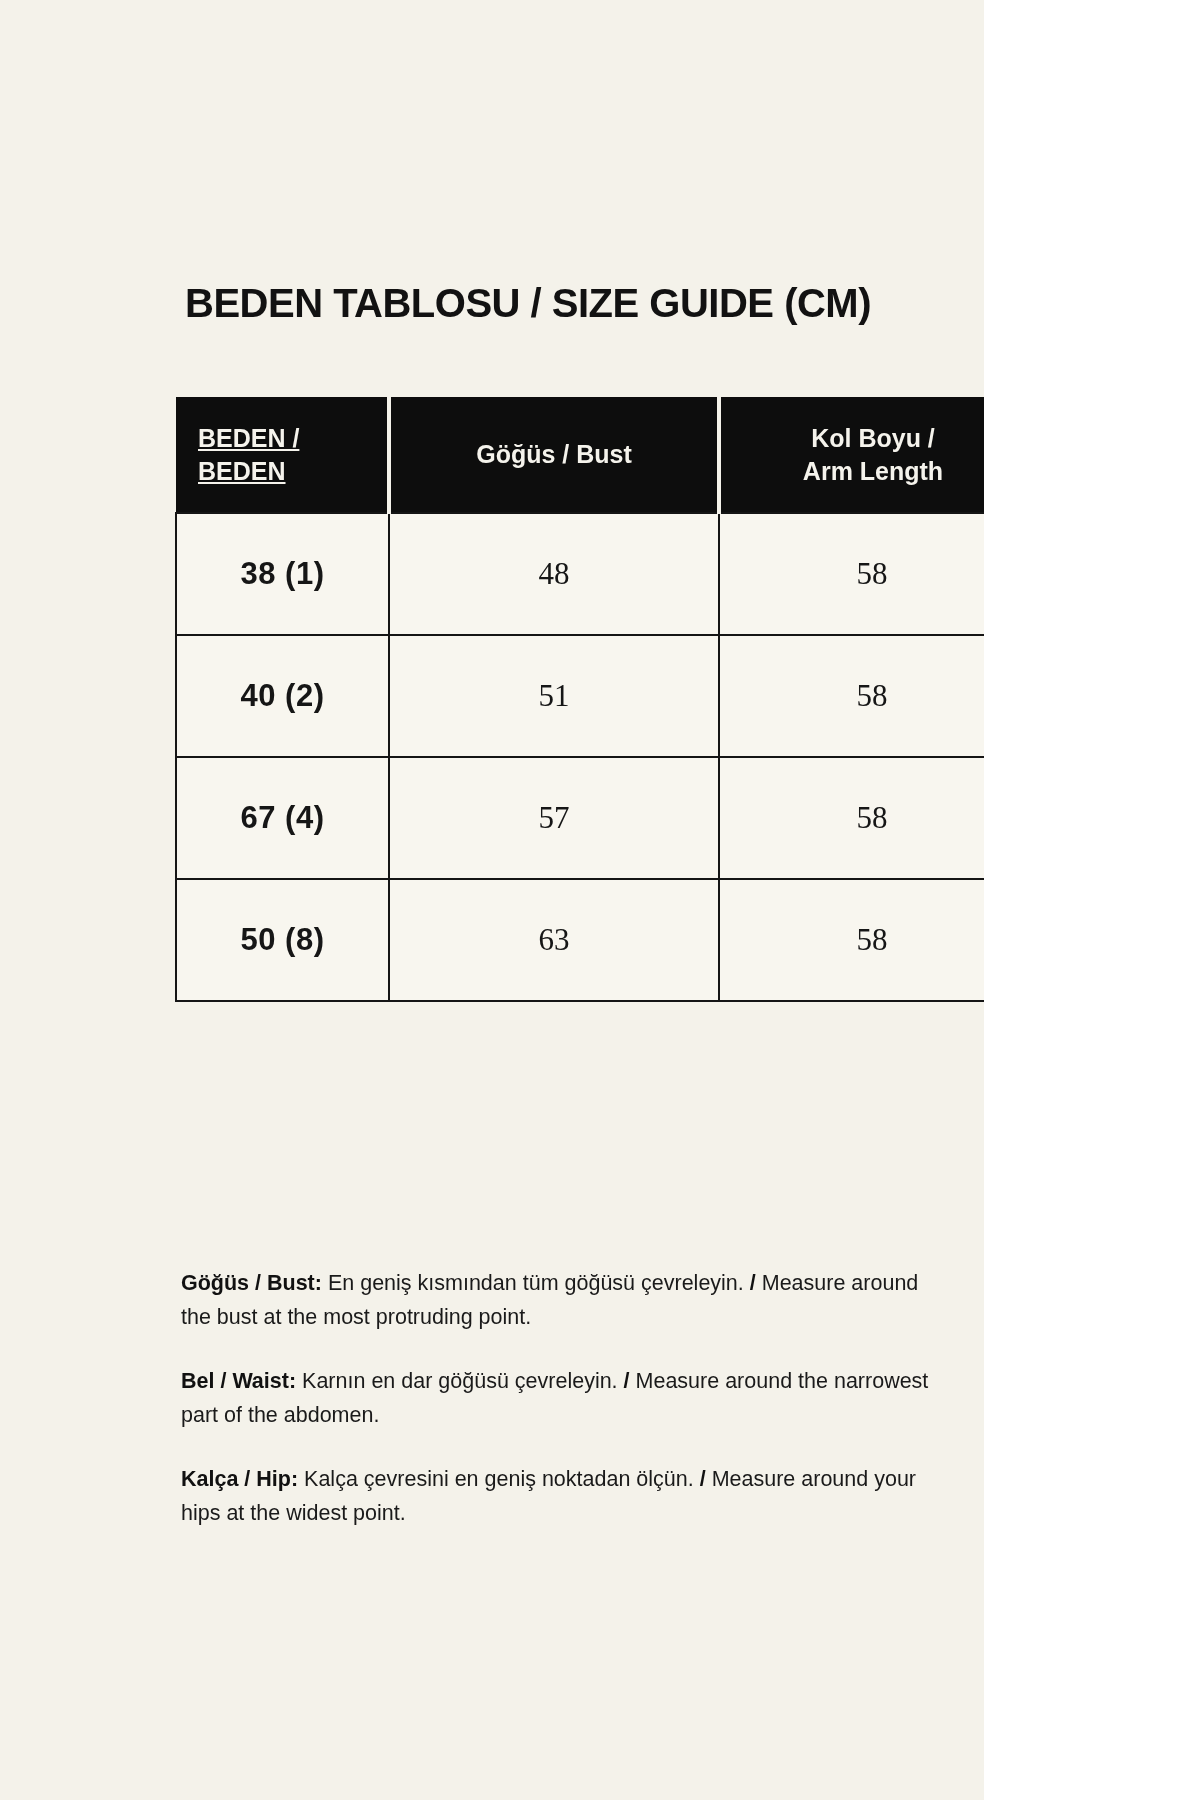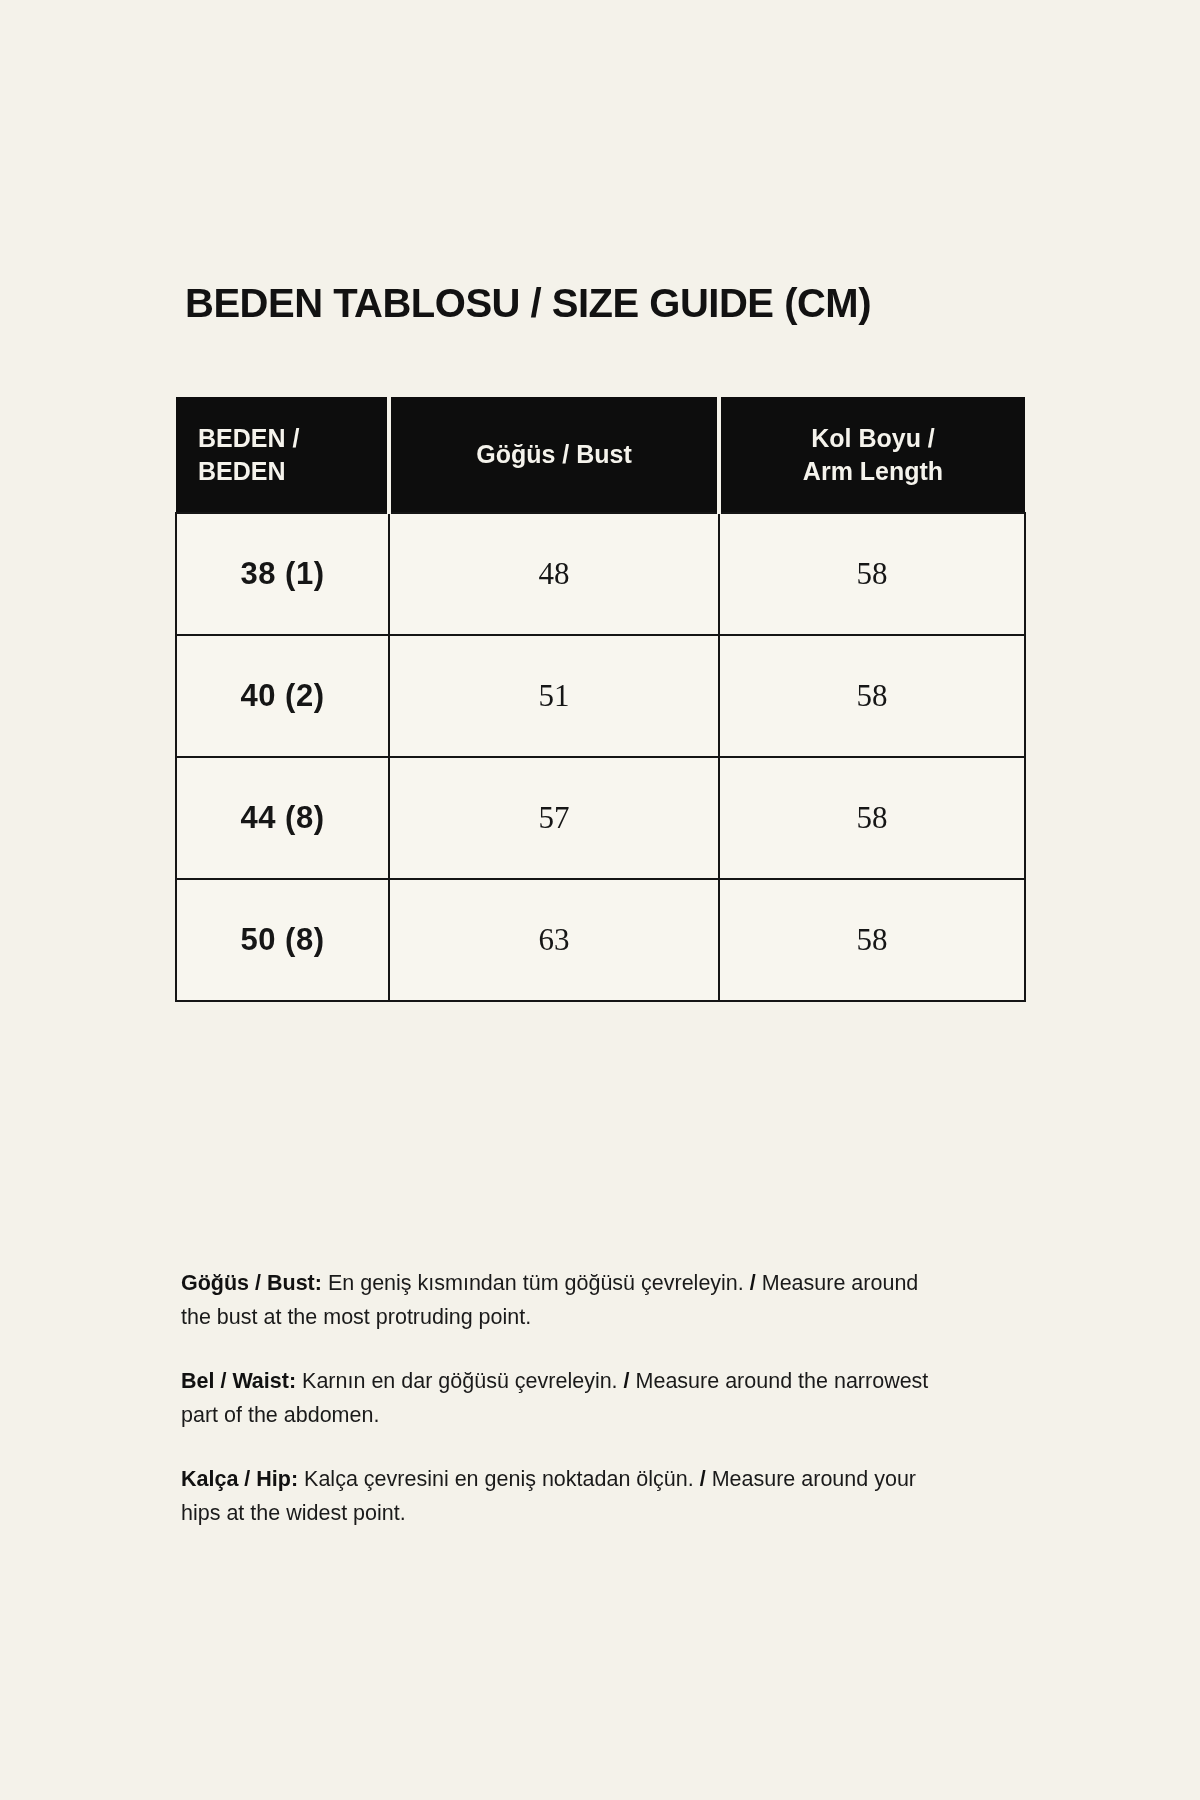--- a/index.html
+++ b/index.html
@@ -1,18 +1,18 @@
 <!DOCTYPE html>
 <html><head>
 <meta charset="utf-8">
 <style>
   html,body{margin:0;padding:0;}
   .canvas{
     position:relative;
-    width:1200px;height:1800px;
+    width:984px;height:1800px;
     background:#f4f2ea;
     font-family:"Liberation Sans", sans-serif;
     color:#161616;
     overflow:hidden;
   }
   .title{
     position:absolute;
     left:185px;top:281px;
     margin:0;
     font-size:40px;
@@ -34,21 +34,21 @@
   .size-table th{
     background:#0d0d0d;
     color:#f5f3ec;
     height:115px;
     font-size:25px;
     font-weight:700;
     line-height:33px;
     vertical-align:middle;
     padding:0;
   }
-  .size-table th.h-size{text-align:left;padding-left:22px;}
+  .size-table th.h-size{text-align:left;padding-left:22px;text-decoration:underline;}
   .size-table th.h-center{text-align:center;}
   .size-table th + th{border-left:4px solid #f4f2ea;}
   .size-table th span{display:block;}
   .size-table td{
     border:2px solid #151515;
     background:#f8f6ef;
     height:120px;
     text-align:center;
     vertical-align:middle;
     font-size:31px;
@@ -103,21 +103,21 @@
         <td class="cell-size">38 (1)</td>
         <td class="cell-val">48</td>
         <td class="cell-val">58</td>
       </tr>
       <tr>
         <td class="cell-size">40 (2)</td>
         <td class="cell-val">51</td>
         <td class="cell-val">58</td>
       </tr>
       <tr>
-        <td class="cell-size">44 (8)</td>
+        <td class="cell-size">67 (4)</td>
         <td class="cell-val">57</td>
         <td class="cell-val">58</td>
       </tr>
       <tr>
         <td class="cell-size">50 (8)</td>
         <td class="cell-val">63</td>
         <td class="cell-val">58</td>
       </tr>
     </tbody>
   </table>

